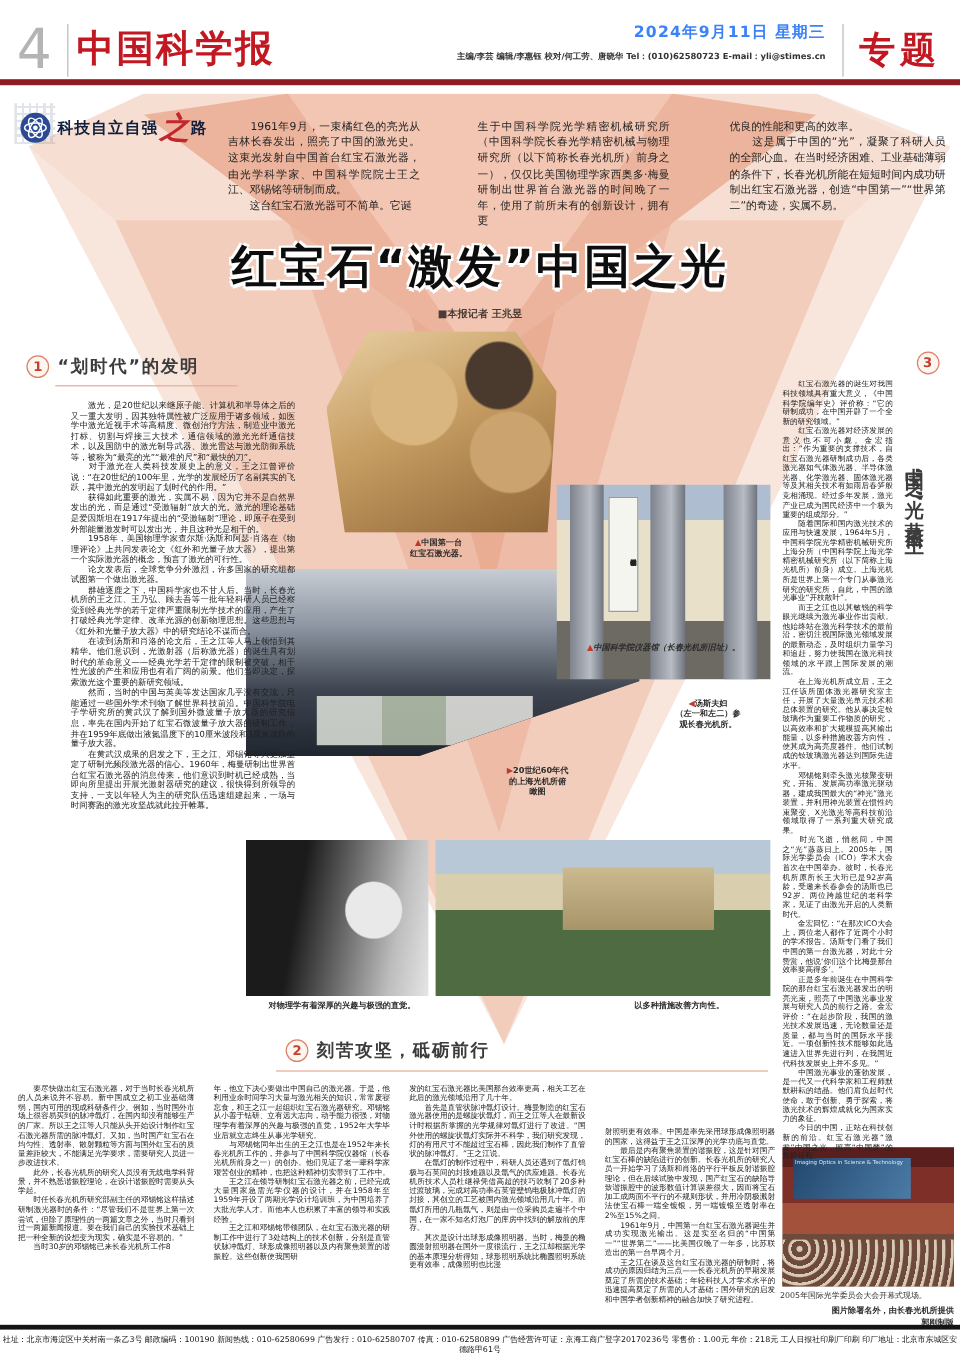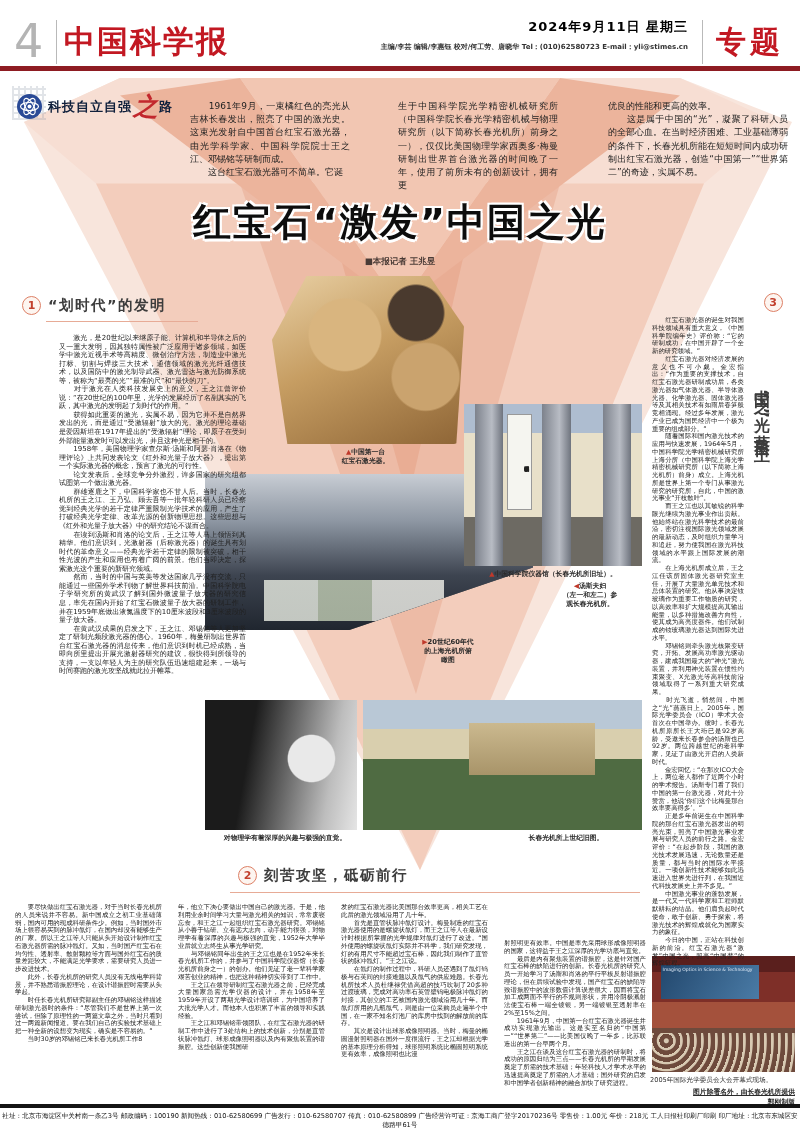--- a/index.html
+++ b/index.html
@@ -8,21 +8,21 @@
     font-family:"DejaVu Sans","Liberation Sans",sans-serif;color:#222;overflow:hidden;
   }
   .abs{position:absolute;}
   
   #header{left:0;top:12px;width:800px;height:52px;z-index:5;}
   .page-num{left:14px;top:6px;font-size:46px;line-height:46px;color:#b4b4b4;font-weight:400;}
   .hline{background:#b9b9b9;width:1px;}
   .logo{left:64px;top:12px;font-size:31px;line-height:34px;color:#c21822;
         font-family:"DejaVu Serif","Liberation Serif",serif;font-weight:bold;letter-spacing:2px;}
   .date-block{right:112px;top:6px;text-align:right;}
-  .date{font-size:13px;font-weight:bold;color:#000000;letter-spacing:1px;}
+  .date{font-size:13px;font-weight:bold;color:#3b82f6;letter-spacing:1px;}
   .staff{font-size:7px;color:#333;margin-top:6px;letter-spacing:0;font-weight:bold;}
   .sec-label{left:716px;top:10px;font-size:30px;font-weight:bold;color:#c21822;letter-spacing:4px;}
   .red-rule{left:0;top:66px;width:800px;height:5px;background:#8e1c22;z-index:5;}
   
   #bg-art{left:0;top:78px;width:800px;height:880px;z-index:0;}
   #bg-art div{position:absolute;left:0;top:0;width:100%;height:100%;}
   .p1{background:#f8e5dc;clip-path:polygon(15% 0,85% 0,99% 5%,52.5% 90%,3% 5%);}
   .p2{background:#f3cdbc;clip-path:polygon(12% 12%,88% 12%,52.5% 90%);}
   .p3{background:#edbba6;clip-path:polygon(30% 12%,70% 12%,52% 70%);}
   .p4{background:#e9ad94;clip-path:polygon(40% 12%,60% 12%,51% 48%);}
@@ -88,21 +88,21 @@
      background:linear-gradient(180deg,#5a1f1d 0 14%,#7e2f28 14% 40%,#a4513c 40% 62%,#6e4a3c 62%);}
   #ph-conf .screen{position:absolute;left:6%;top:8%;width:66%;height:26%;background:linear-gradient(120deg,#23486e,#4a7ba6);
      color:#dce8f5;font-size:4.5px;line-height:1.25;padding:2px;overflow:hidden;}
   #ph-conf .crowd{position:absolute;left:0;bottom:0;width:100%;height:34%;
      background:repeating-radial-gradient(circle at 10% 20%,#d8c9b2 0 2px,#6e4a3c 3px 7px);}
   
   #col3wrap{left:652px;top:293px;width:143px;height:660px;z-index:3;}
   .vert-head{float:right;width:44px;height:214px;margin:0 0 5px 7px;text-align:center;}
   .vert-title{writing-mode:vertical-rl;font-size:16px;font-weight:bold;color:#3c3c3c;letter-spacing:4px;margin-top:6px;height:180px;}
   
-  #credit{left:652px;top:1088px;width:143px;text-align:right;font-size:6.8px;line-height:9.5px;font-weight:bold;color:#2b2b2b;white-space:pre-wrap;z-index:3;text-decoration:underline;}
+  #credit{left:652px;top:1088px;width:143px;text-align:right;font-size:6.8px;line-height:9.5px;font-weight:bold;color:#2b2b2b;white-space:pre-wrap;z-index:3;}
   #cap-conf{left:650px;top:1076px;width:145px;font-size:6.6px;color:#333;z-index:3;}
   .footer-rule{left:0;top:1104px;width:800px;height:4px;background:#141414;z-index:5;}
   #footer-text{left:0;top:1112px;width:800px;text-align:center;font-size:6.6px;color:#111;z-index:5;}
 </style>
 </head>
 <body>
 
 <div id="bg-art" class="abs">
   <div class="p1"></div>
   <div class="p8"></div>
@@ -176,32 +176,32 @@
 <div class="abs cap" style="left:540px;top:582px;width:100px;"><span class="mk">◀</span><span>汤斯夫妇
 （左一和左二）参
 观长春光机所。</span></div>
 
 <div id="ph-hall" class="abs photo">
   <div class="pillar" style="left:6%;"></div>
   <div class="pillar" style="left:44%;"></div>
   <div class="pillar" style="left:78%;"></div>
   <div class="sign">中国科学院仪器馆</div>
 </div>
-<div class="abs cap" style="left:464px;top:570px;width:178px;"><span class="mk">▲</span><span>中国科学院仪器馆（长春光机所旧址）。</span></div>
+<div class="abs cap" style="left:464px;top:536px;width:178px;font-style:italic;"><span class="mk">▲</span><span>中国科学院仪器馆（长春光机所旧址）。</span></div>
 
 <div id="ph-shanghai" class="abs photo"></div>
 <div class="abs cap" style="left:422px;top:638px;width:52px;"><span class="mk">▶</span><span>20世纪60年代的上海光机所俯瞰图</span></div>
 
 <div id="ph-maiman" class="abs photo"></div>
 <div class="abs cap" style="left:205px;top:834px;width:160px;">对物理学有着深厚的兴趣与极强的直觉。</div>
 
 <div id="ph-changchun" class="abs photo">
     <div class="bldg"></div>
   </div>
-<div class="abs cap" style="left:490px;top:834px;width:152px;">长春光机所上世纪旧图。</div>
+<div class="abs cap" style="left:490px;top:834px;width:152px;">以多种措施改善方向性。</div>
 
 <div class="abs sec-head" style="left:238px;top:866px;">
   <div class="num-circle">2</div>
   <div class="sec-title">刻苦攻坚，砥砺前行</div>
 </div>
 <div class="abs sec-underline" style="left:230px;top:892px;width:410px;"></div>
 <div class="abs stxt" style="left:15px;top:904px;width:147px;height:196px;">　　要尽快做出红宝石激光器，对于当时长春光机所的人员来说并不容易。新中国成立之初工业基础薄弱，国内可用的现成科研条件少。例如，当时国外市场上很容易买到的脉冲氙灯，在国内却没有能够生产的厂家。所以王之江等人只能从头开始设计制作红宝石激光器所需的脉冲氙灯。又如，当时国产红宝石在均匀性、透射率、散射颗粒等方面与国外红宝石的质量差距较大，不能满足光学要求，需要研究人员进一步改进技术。
 　　此外，长春光机所的研究人员没有无线电学科背景，并不熟悉谐振腔理论，在设计谐振腔时需要从头学起。
 　　时任长春光机所研究部副主任的邓锡铭这样描述研制激光器时的条件：“尽管我们不是世界上第一次尝试，但除了原理性的一两篇文章之外，当时只看到过一两篇新闻报道。要在我们自己的实验技术基础上把一种全新的设想变为现实，确实是不容易的。”
 　　当时30岁的邓锡铭已来长春光机所工作8</div>

